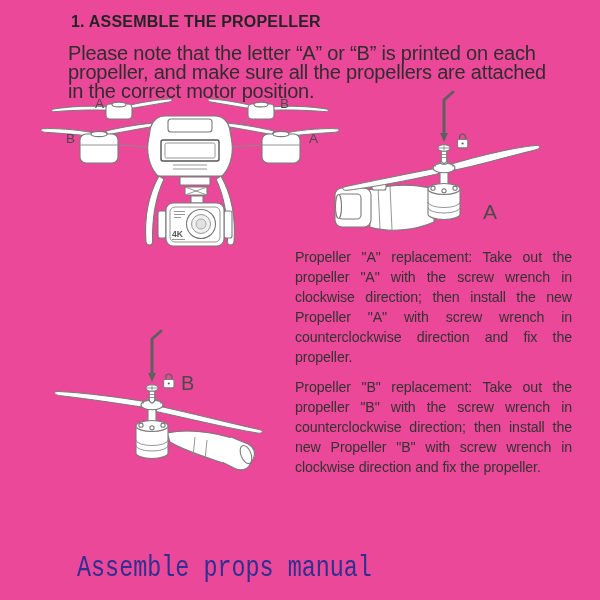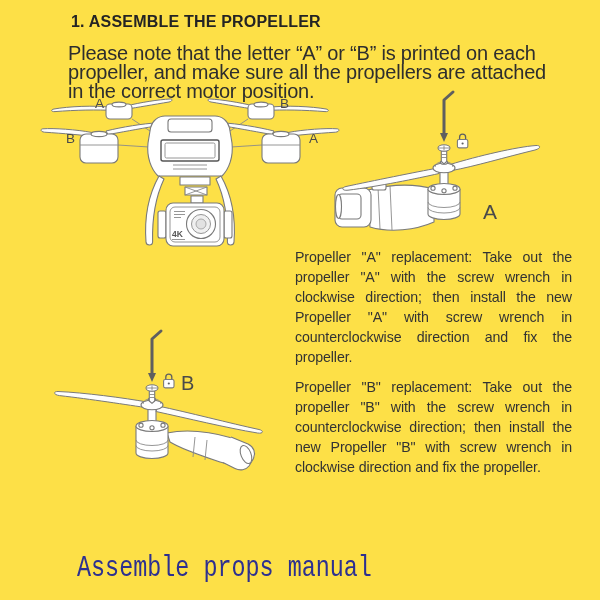--- a/index.html
+++ b/index.html
@@ -1,17 +1,17 @@
 <!DOCTYPE html>
 <html><head>
 <meta charset="utf-8">
 <style>
   html,body { margin:0; padding:0; background:#ffffff; }
   .page {
-    position:relative; width:600px; height:600px; background:#fde047;
+    position:relative; width:600px; height:600px; background:#ec4899;
     font-family:"Liberation Sans", sans-serif; overflow:hidden;
   }
   .title {
     position:absolute; left:71px; top:13px; margin:0;
     font-size:16px; font-weight:bold; color:#242424; letter-spacing:0.2px;
     white-space:nowrap;
   }
   .intro {
     position:absolute; left:68px; top:44px; width:482px; margin:0;
     font-size:20px; line-height:19px; color:#2e2e2e; letter-spacing:-0.2px;

